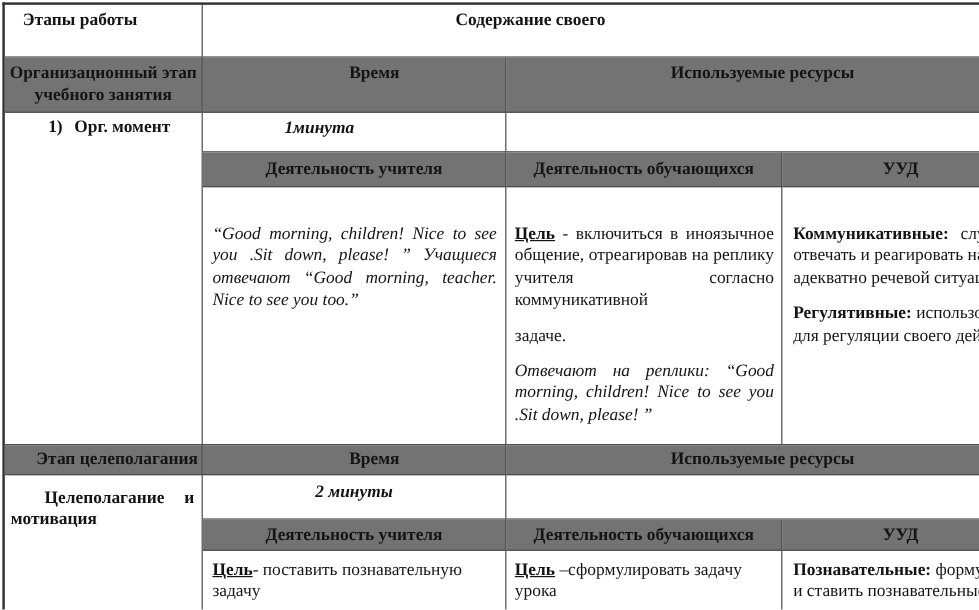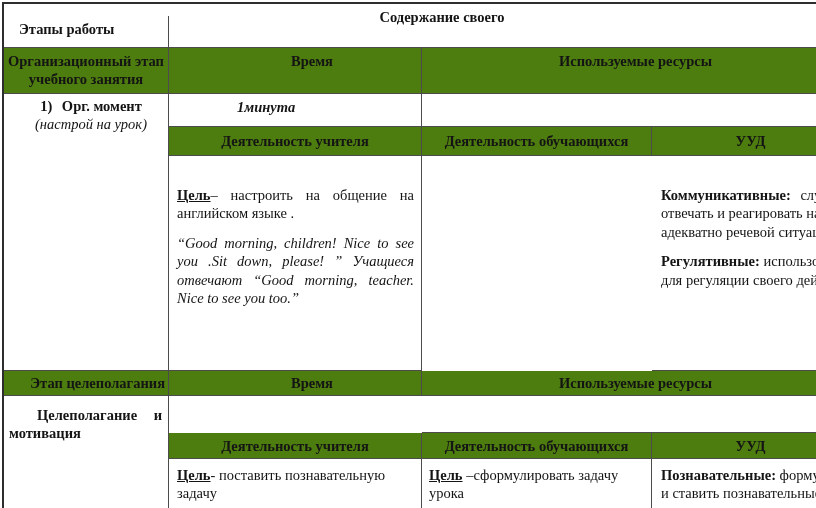--- a/index.html
+++ b/index.html
@@ -12,31 +12,31 @@
   .tbl{
     position:absolute;left:2px;top:2px;
     border-left:2px solid #2e2e2e;border-top:2px solid #2e2e2e;
     display:grid;
     grid-template-columns:165px 253px 230px 198px;
     grid-template-rows:44px 46px 33px 29px 215px 25px 37px 26px 62px;
     background:#ffffff;
   }
   .cell{border-right:1px solid #4c4c4c;border-bottom:1px solid #4c4c4c;box-sizing:border-box;}
   .nobb{border-bottom:none;}
-  .shade{background:#4d7c0f;}
+  .shade{background:#737373;}
   .b{font-weight:bold;}
   .i{font-style:italic;}
   .u{text-decoration:underline;}
   .c{text-align:center;}
   .j{text-align:justify;}
   p{margin:0 0 11px 0;}
   .ln{white-space:nowrap;}
   .gap{margin-left:6px;}
 
-  .r1c1{grid-area:1/1/2/2;padding:4px 4px 0 15px;margin-top:12px;}
+  .r1c1{grid-area:1/1/2/2;padding:4px 4px 0 15px;}
   .r1c2{grid-area:1/2/2/5;padding:4px 134px 0 0;}
   .r2c1{grid-area:2/1/3/2;padding:4px 3px 0 3px;}
   .r2c2{grid-area:2/2/3/3;padding:4px 0 0 34px;}
   .r2c3{grid-area:2/3/3/5;padding:4px 0 0 0;}
   .sp1 {grid-area:3/1/6/2;padding:3px 4px 0 14px;}
   .r3c2{grid-area:3/2/4/3;padding:4px 0 0 68px;}
   .r3c3{grid-area:3/3/4/5;}
   .r4c2{grid-area:4/2/5/3;padding:5px 0 0 0;}
   .r4c3{grid-area:4/3/5/4;padding:5px 0 0 0;}
   .r4c4{grid-area:4/4/5/5;padding:5px 0 0 0;}
@@ -76,41 +76,44 @@
   </div>
   <div class="cell r2c3 b c shade">
     <span>Используемые ресурсы</span>
   </div>
 
   <div class="cell sp1 c">
     <div class="b">
       <span>1)</span>
       <span class="gap">Орг. момент</span>
     </div>
-    <div class="i">(настрой на урок)</div>
   </div>
 
   <div class="cell r3c2 b i">
     <span>1минута</span>
   </div>
   <div class="cell r3c3"></div>
 
   <div class="cell r4c2 b c shade">
     <span>Деятельность учителя</span>
   </div>
   <div class="cell r4c3 b c shade">
     <span>Деятельность обучающихся</span>
   </div>
   <div class="cell r4c4 b c shade">
     <span>УУД</span>
   </div>
 
   <div class="cell r5c2 j">
-    <p><span class="b u">Цель</span><span>– настроить на общение на английском языке .</span></p>
     <p class="i">“Good morning, children! Nice to see you .Sit down, please! ” Учащиеся отвечают “Good morning, teacher. Nice to see you too.”</p>
+  </div>
+  <div class="cell r5c3 j">
+    <p><span class="b u">Цель</span><span> - включиться в иноязычное общение, отреагировав на реплику учителя согласно коммуникативной</span></p>
+    <p>задаче.</p>
+    <p class="i">Отвечают на реплики: “Good morning, children! Nice to see you .Sit down, please! ”</p>
   </div>
   <div class="cell r5c4">
     <p>
       <span class="ln"><span class="b">Коммуникативные:</span> <span class="gap">слушать</span></span><br>
       <span class="ln">отвечать и реагировать на реплику</span><br>
       <span class="ln">адекватно речевой ситуации</span>
     </p>
     <p>
       <span class="ln"><span class="b">Регулятивные:</span> <span>использовать речь</span></span><br>
       <span class="ln">для регуляции своего действия</span>
@@ -124,20 +127,23 @@
     <span>Время</span>
   </div>
   <div class="cell r6c3 b c shade">
     <span>Используемые  ресурсы</span>
   </div>
 
   <div class="cell sp2 b j nobb">
     <span>Целеполагание и мотивация</span>
   </div>
 
+  <div class="cell r7c2 b i c">
+    <span>2 минуты</span>
+  </div>
   <div class="cell r7c3"></div>
 
   <div class="cell r8c2 b c shade">
     <span>Деятельность учителя</span>
   </div>
   <div class="cell r8c3 b c shade">
     <span>Деятельность обучающихся</span>
   </div>
   <div class="cell r8c4 b c shade">
     <span>УУД</span>

